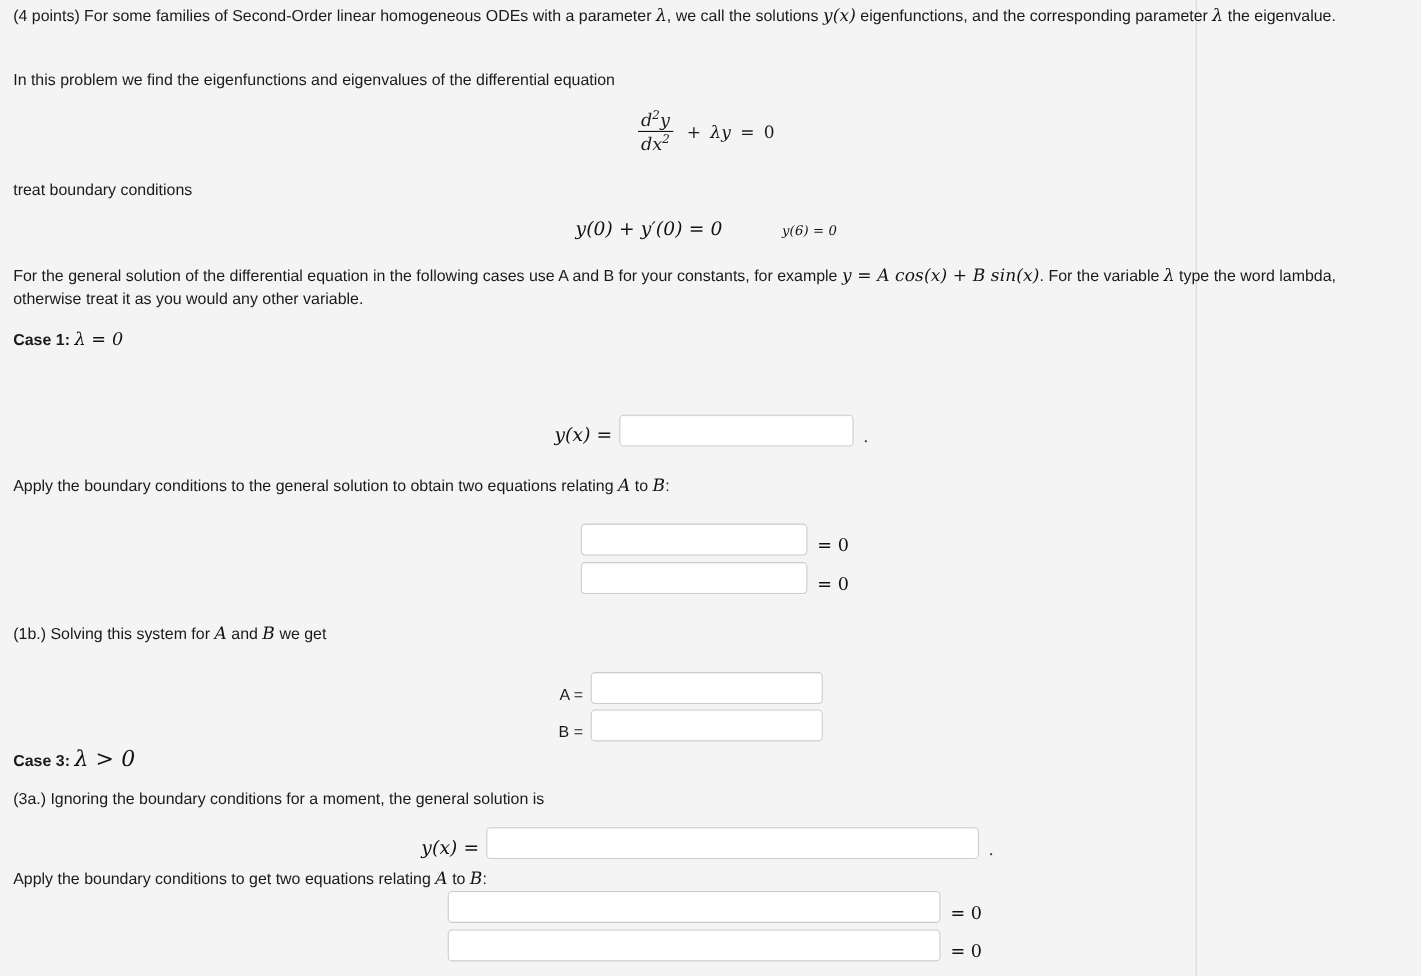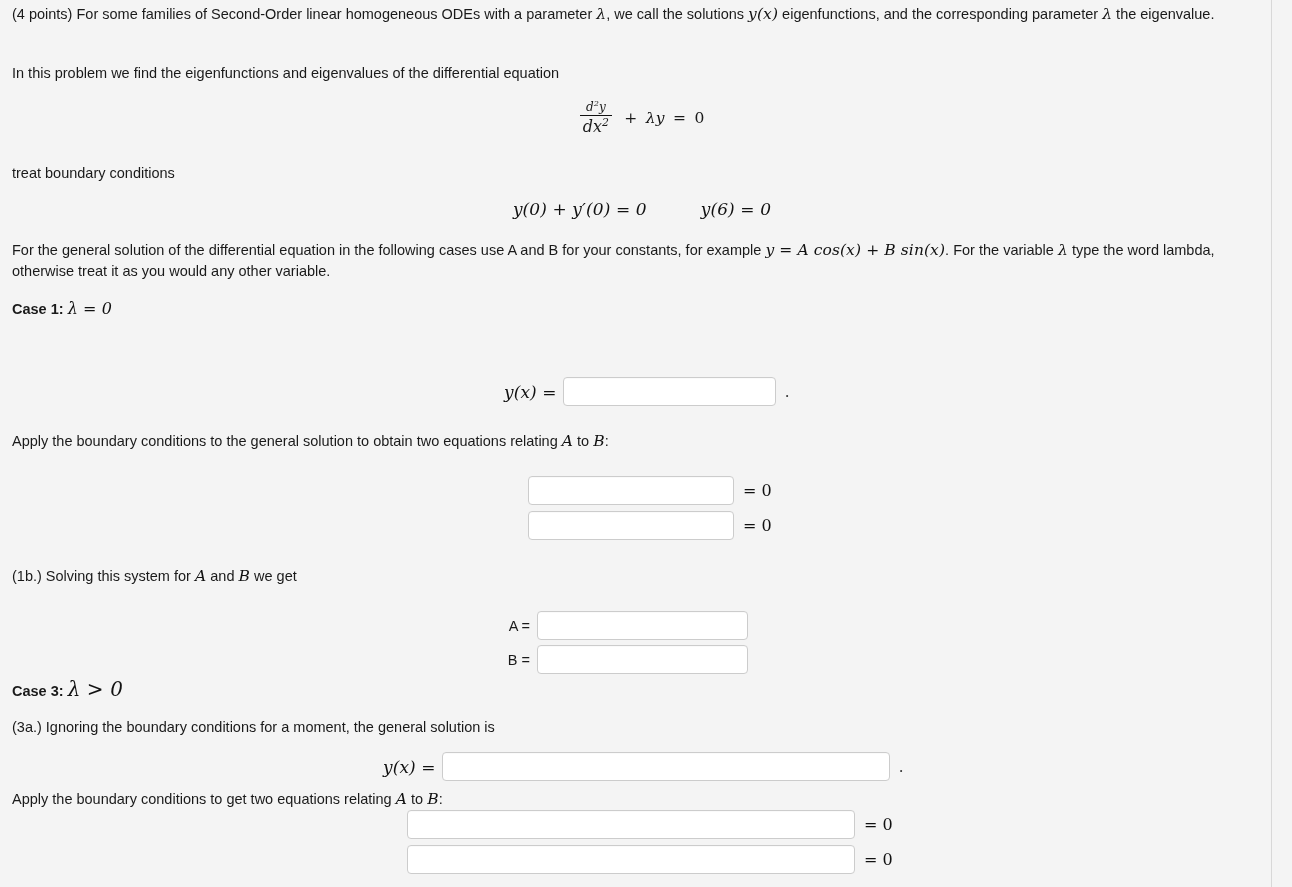--- a/index.html
+++ b/index.html
@@ -10,21 +10,21 @@
     width: 1292px;
     height: 887px;
     background: #f4f4f4;
     font-family: "Liberation Sans", sans-serif;
     font-size: 14.5px;
     color: #1a1a1a;
     overflow: hidden;
   }
   .page {
     position: relative;
-    width: 1272px;
+    width: 1088px;
     height: 887px;
     background: #f4f4f4;
     border-right: 1px solid #d8d8d8;
     box-sizing: border-box;
     padding: 0 12px;
   }
   
   .m {
     font-family: "DejaVu Serif", "Liberation Serif", serif;
     font-style: italic;
@@ -53,21 +53,21 @@
     text-align: center;
     font-style: italic;
     line-height: 1.05;
     position: relative;
     top: -1px;
   }
   .frac .num {
     display: block;
     padding: 0 3px 1px 3px;
     border-bottom: 1.1px solid #111;
-    font-size: 12px;
+    font-size: 16px;
   }
   .frac .den {
     display: block;
     padding: 1px 3px 0 3px;
     font-size: 16px;
   }
   sup.ex {
     font-size: 0.68em;
     vertical-align: super;
     font-style: italic;
@@ -84,21 +84,21 @@
     height: 29px;
     outline: none;
     font-family: "Liberation Sans", sans-serif;
     font-size: 14px;
     color: #111;
     padding: 0 8px;
     box-shadow: 0 1px 0 rgba(0,0,0,0.02) inset;
   }
   .row {
     display: flex;
-    align-items: center;
+    align-items: flex-end;
   }
   .eqlabel {
     font-family: "DejaVu Serif", "Liberation Serif", serif;
     font-size: 16px;
     padding-left: 9px;
     color: #111;
   }
   .ablabel {
     font-family: "Liberation Sans", sans-serif;
     font-size: 14.5px;
@@ -133,21 +133,21 @@
     <span style="display:inline-block; width:3px;"></span><span class="m">λ</span><span class="m">y</span>
     <span style="display:inline-block; width:3px;"></span><span class="mn">=</span>
     <span style="display:inline-block; width:3px;"></span><span class="mn">0</span>
   </div>
 
   <div class="abs para" style="left:12px; top:163px;">treat boundary conditions</div>
 
   <div class="abs" style="left:0px; top:199px; width:1284px; text-align:center;">
     <span class="m" style="font-size:17px;">y(0) + y′(0) = 0</span>
     <span style="display:inline-block; width:46px;"></span>
-    <span class="m" style="font-size:17px;">y(6) = 0</span>
+    <span class="m" style="font-size:12px;">y(6) = 0</span>
   </div>
 
   <div class="abs para" style="left:12px; top:240px; width:1262px;">
     <span>For the general solution of the differential equation in the following cases use A and B for your constants, for example </span><span class="m">y = A cos(x) + B sin(x)</span><span>. For the variable </span><span class="m">λ</span><span> type the word lambda, otherwise treat it as you would any other variable.</span>
   </div>
 
   <div class="abs" style="left:12px; top:299px;">
     <span class="case-head">Case 1:</span>
     <span class="m" style="font-size:16px;">λ = 0</span>
   </div>

